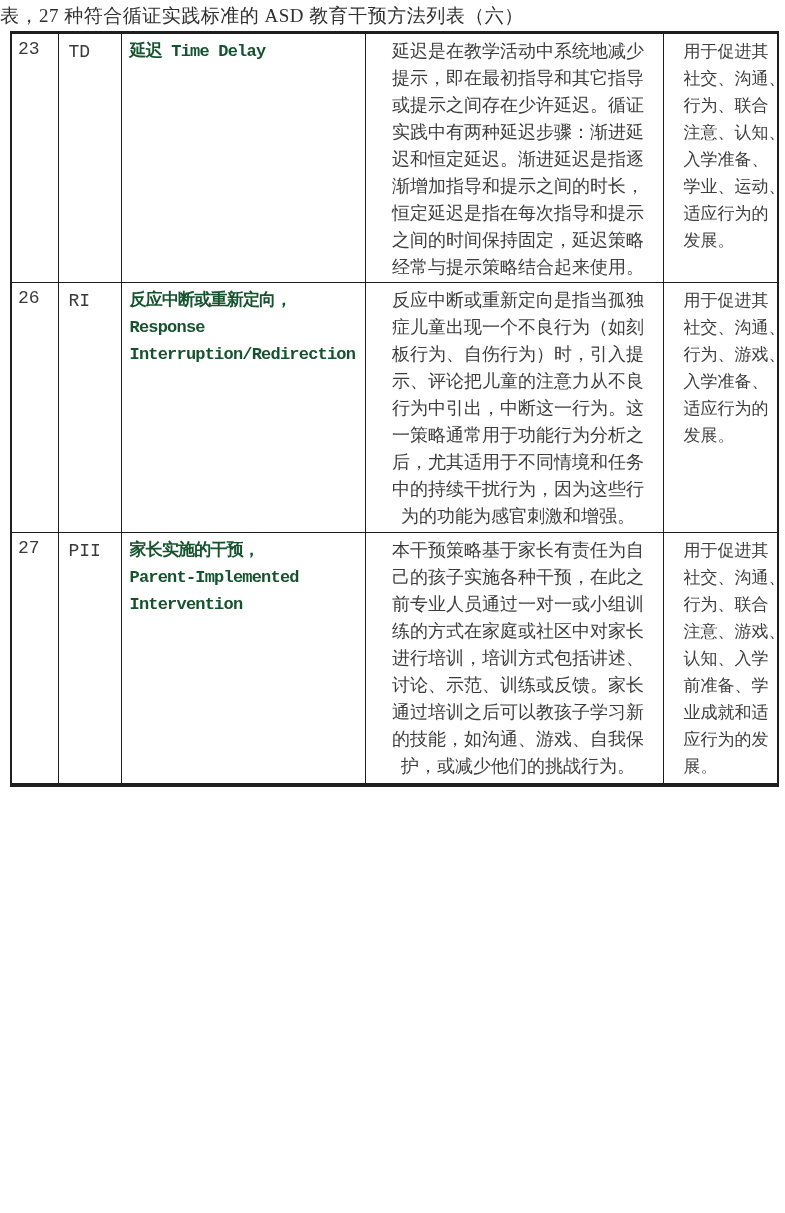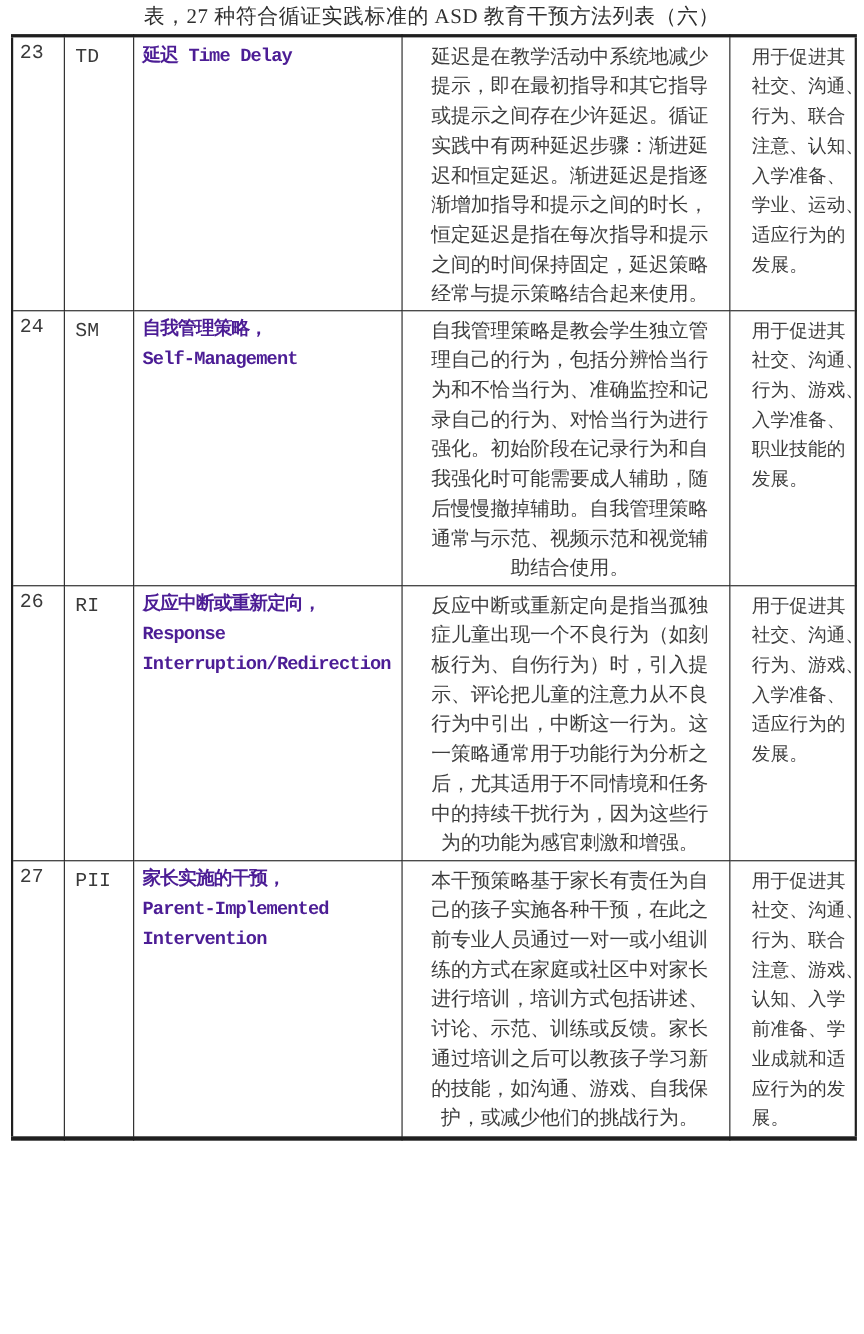--- a/index.html
+++ b/index.html
@@ -14,21 +14,21 @@
     -webkit-font-smoothing: antialiased;
   }
   .page {
     width: 785px;
     height: 1213px;
     background: #ffffff;
     position: relative;
     overflow: hidden;
   }
   .doc-title {
-    text-align: center;
+    text-align: left;
     font-size: 19px;
     line-height: 22px;
     padding-top: 5px;
     color: #2f2f2f;
     font-family: "Liberation Serif", serif;
     letter-spacing: 0.5px;
     white-space: nowrap;
   }
   table.ebp-table {
     border-collapse: collapse;
@@ -64,21 +64,21 @@
     color: #3a3a3a;
   }
   td.cell-name {
     font-family: "Liberation Mono", serif;
     font-weight: bold;
     font-size: 17px;
     letter-spacing: -0.8px;
     line-height: 27px;
     padding: 4px 2px 0 8px;
     white-space: pre-line;
-    color: #4c1d95;
+    color: #14532d;
   }
   td.cell-desc {
     font-family: "Liberation Serif", serif;
     font-size: 18px;
     line-height: 27px;
     padding: 4px 6px 0 14px;
     white-space: pre;
     color: #3d3d3d;
     text-align: center;
   }
@@ -126,41 +126,20 @@
         <td class="cell-use">用于促进其
 社交、沟通、
 行为、联合
 注意、认知、
 入学准备、
 学业、运动、
 适应行为的
 发展。</td>
       </tr>
       <tr class="r-tall">
-        <td class="cell-num">24</td>
-        <td class="cell-abbr">SM</td>
-        <td class="cell-name">自我管理策略，
-Self-Management</td>
-        <td class="cell-desc">自我管理策略是教会学生独立管
-理自己的行为，包括分辨恰当行
-为和不恰当行为、准确监控和记
-录自己的行为、对恰当行为进行
-强化。初始阶段在记录行为和自
-我强化时可能需要成人辅助，随
-后慢慢撤掉辅助。自我管理策略
-通常与示范、视频示范和视觉辅
-助结合使用。</td>
-        <td class="cell-use">用于促进其
-社交、沟通、
-行为、游戏、
-入学准备、
-职业技能的
-发展。</td>
-      </tr>
-      <tr class="r-tall">
         <td class="cell-num">26</td>
         <td class="cell-abbr">RI</td>
         <td class="cell-name">反应中断或重新定向，
 Response
 Interruption/Redirection</td>
         <td class="cell-desc">反应中断或重新定向是指当孤独
 症儿童出现一个不良行为（如刻
 板行为、自伤行为）时，引入提
 示、评论把儿童的注意力从不良
 行为中引出，中断这一行为。这

